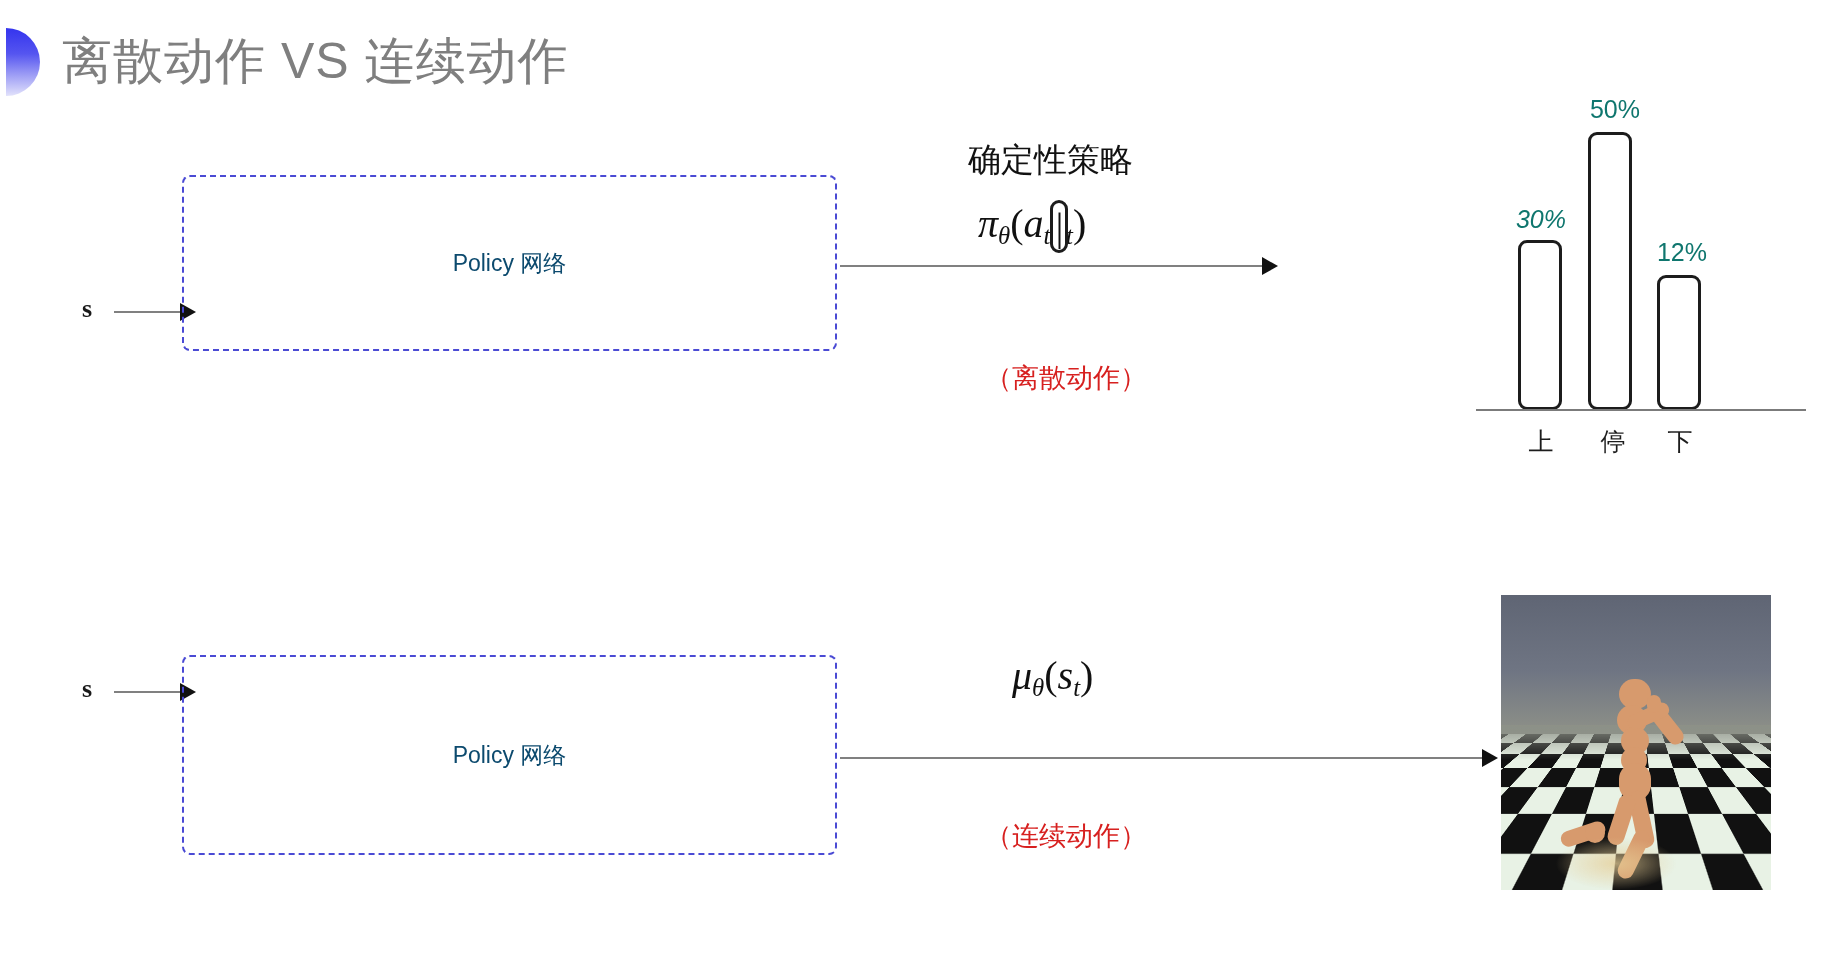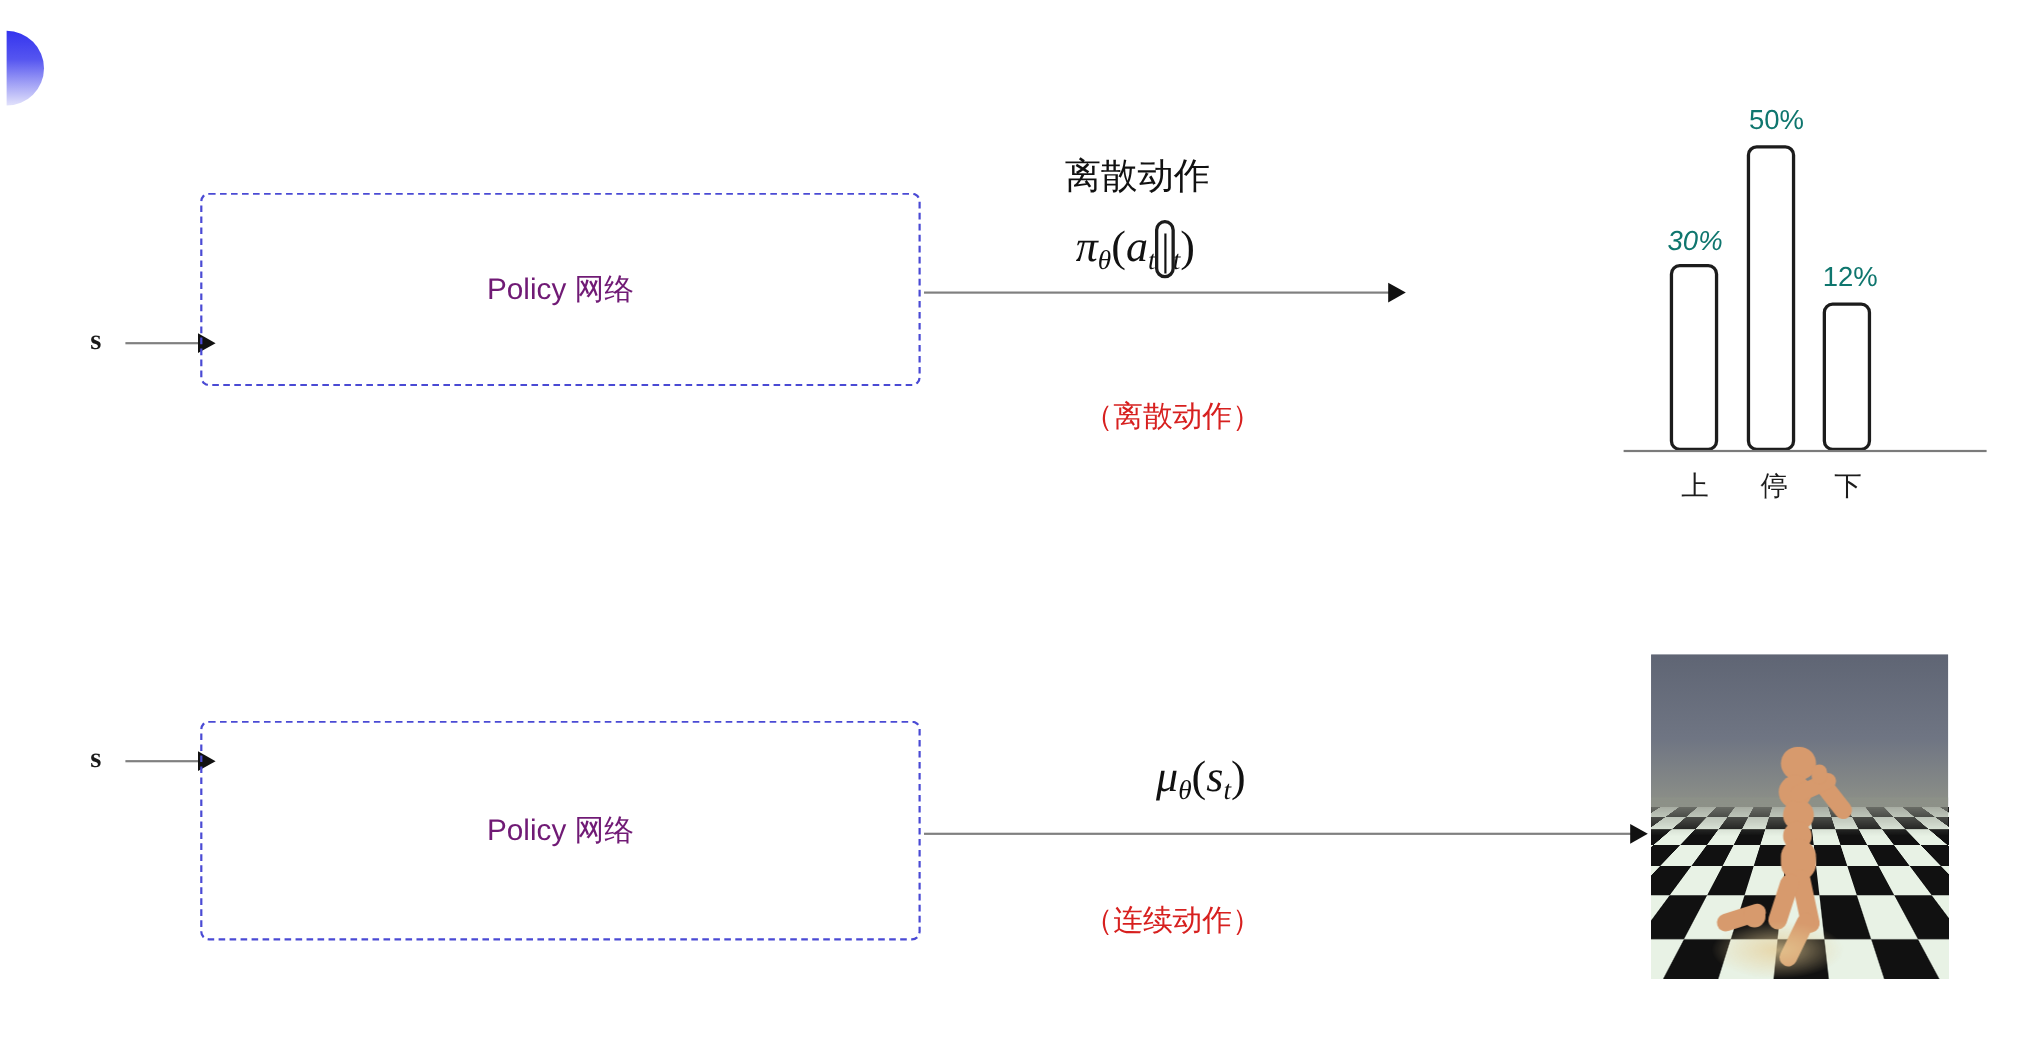--- a/index.html
+++ b/index.html
@@ -53,22 +53,22 @@
     border: 2.5px dashed #4a4ad4;
     border-radius: 8px;
     box-sizing: border-box;
   }
   .policy-box-label {
     position: absolute;
     left: 0; right: 0;
     top: 50%;
     transform: translateY(-50%);
     text-align: center;
-    font-size: 27px;
-    color: #701a75;
+    font-size: 23px;
+    color: #0c4a6e;
   }
   
   .arrow-line {
     position: absolute;
     height: 2px;
     background: #808080;
   }
   .arrow-head {
     position: absolute;
     width: 0; height: 0;
@@ -194,33 +194,34 @@
     height: 18%;
     background: radial-gradient(ellipse at center, rgba(230,205,150,0.75), rgba(230,205,150,0) 70%);
   }
 </style>
 </head>
 <body>
 
 <div id="slide">
 
   <div id="title-bullet"></div>
+  <div id="title-text">离散动作 VS 连续动作</div>
 
   <div class="state-label" style="left:82px; top:294px;">s</div>
   <div class="arrow-line" style="left:114px; top:311px; width:70px;"></div>
   <div class="arrow-head" style="left:180px; top:303px;"></div>
 
   <div class="policy-box" style="left:182px; top:175px; width:655px; height:176px;">
     <div class="policy-box-label">Policy 网络</div>
   </div>
 
   <div class="arrow-line" style="left:840px; top:265px; width:428px;"></div>
   <div class="arrow-head" style="left:1262px; top:257px;"></div>
 
-  <div class="policy-kind" style="left:968px; top:138px;">离散动作</div>
+  <div class="policy-kind" style="left:968px; top:138px;">确定性策略</div>
 
   <div class="policy-formula" style="left:978px; top:200px;">
     <i>π</i><span class="sub">θ</span><span>(</span><i>a</i><span class="sub">t</span><span class="bar">|</span><i>s</i><span class="sub">t</span><span>)</span>
   </div>
 
   <div class="action-note" style="left:985px; top:360px;">（离散动作）</div>
 
   <div id="bar-chart">
 
     <div class="bar-value" style="left:36px; top:110px; width:70px;font-style:italic;">30%</div>
@@ -242,21 +243,21 @@
   <div class="arrow-head" style="left:180px; top:683px;"></div>
 
   <div class="policy-box" style="left:182px; top:655px; width:655px; height:200px;">
     <div class="policy-box-label">Policy 网络</div>
   </div>
 
   <div class="arrow-line" style="left:840px; top:757px; width:648px;"></div>
   <div class="arrow-head" style="left:1482px; top:749px;"></div>
 
 
-  <div class="policy-formula" style="left:1012px; top:682px;margin-left:39px;">
+  <div class="policy-formula" style="left:1012px; top:652px;">
     <i>μ</i><span class="sub">θ</span><span>(</span><i>s</i><span class="sub">t</span><span>)</span>
   </div>
 
   <div class="action-note" style="left:985px; top:818px;">（连续动作）</div>
 
   <div id="humanoid-frame">
     <div id="sky"></div>
     <div id="floor"></div>
     <div id="floor-haze"></div>
 

